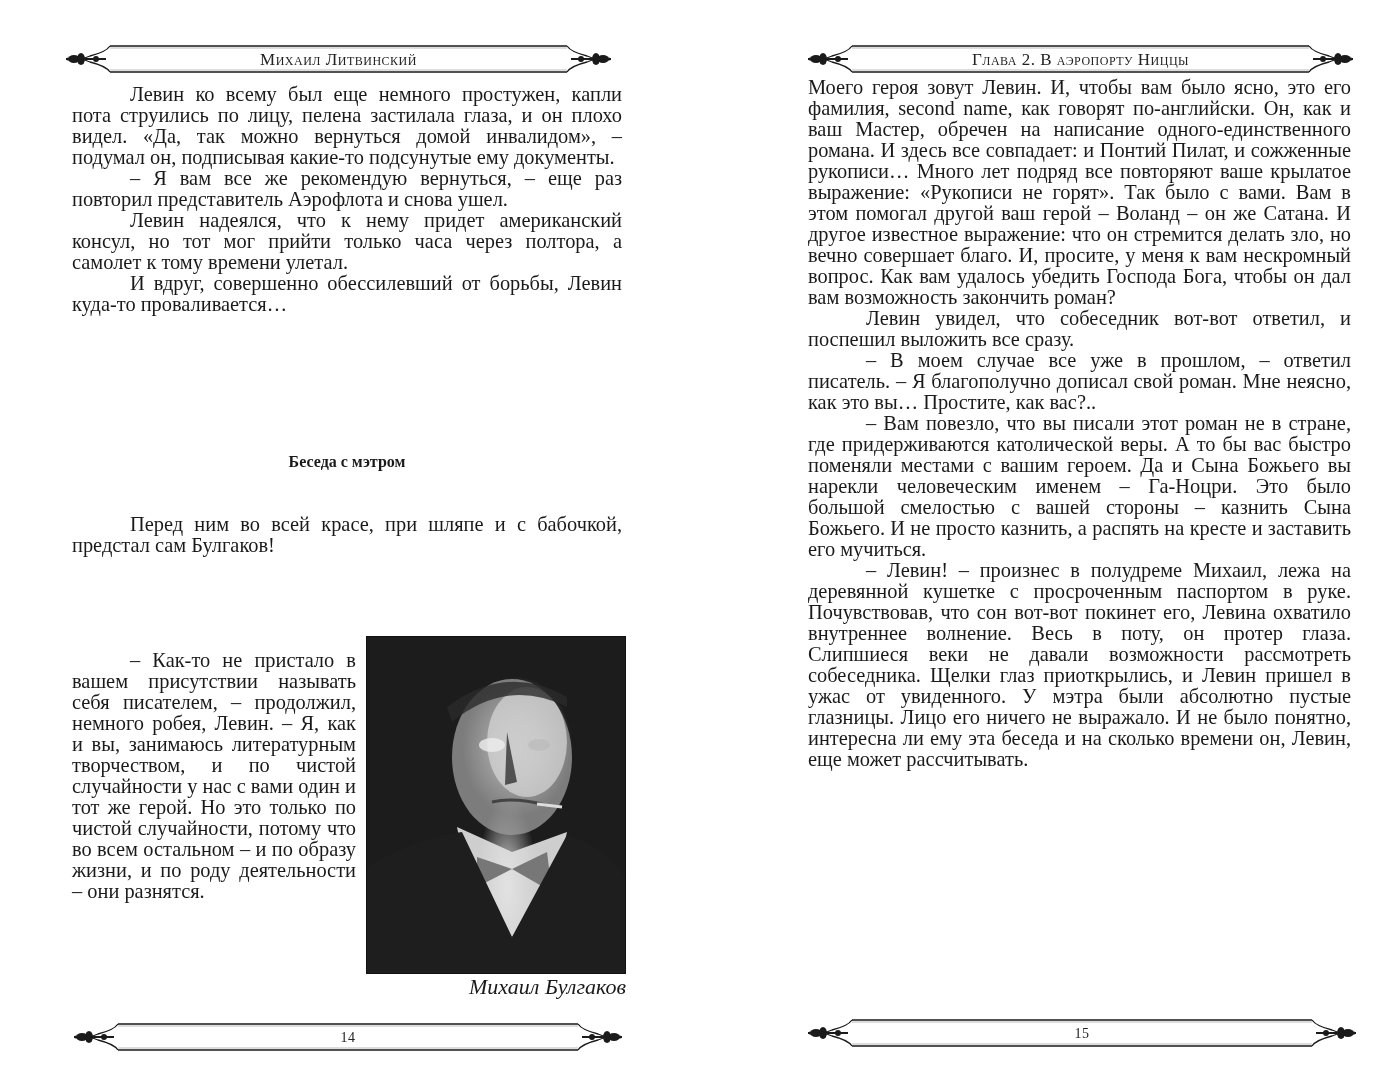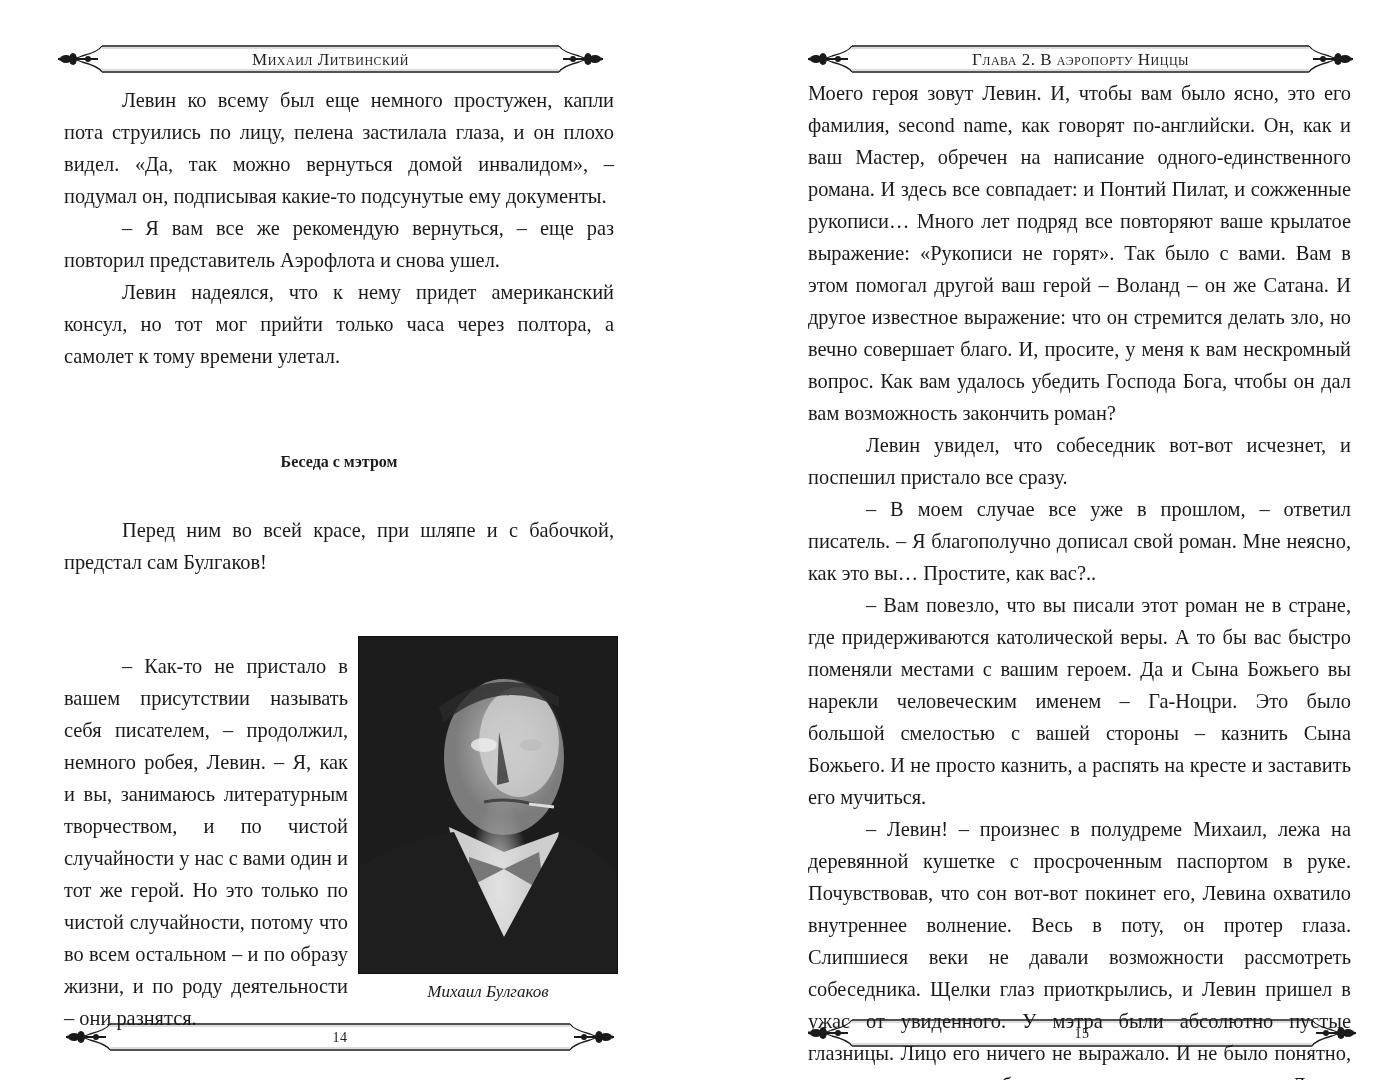--- a/index.html
+++ b/index.html
@@ -3,33 +3,33 @@
   <meta charset="utf-8">
   <style>
     html, body { margin: 0; padding: 0; }
     body {
       width: 1396px; height: 1080px; background: #ffffff; overflow: hidden;
       position: relative;
       font-family: "Liberation Serif", "DejaVu Serif", serif;
       color: #1a1a1a;
     }
     .page { position: absolute; top: 0; height: 1080px; }
-    .page.left { left: 0; width: 698px; text-decoration: underline; }
+    .page.left { left: 8px; width: 698px; text-decoration: underline; }
     .page.right { left: 698px; width: 698px; }
 
     .banner { position: absolute; height: 34px; }
     .banner svg { position: absolute; left: 0; top: 0; width: 100%; height: 100%; overflow: visible; }
     .banner .btext {
       position: absolute; left: 0; right: 0; top: 0; height: 34px;
       line-height: 36px; text-align: center; font-size: 17px; letter-spacing: 0.5px;
       font-variant: small-caps; color: #222;
     }
     .banner .num { font-variant: normal; font-size: 14px; }
 
-    .text { position: absolute; font-size: 20.4px; line-height: 32px; text-align: justify; }
+    .text { position: absolute; font-size: 20.4px; line-height: 21px; text-align: justify; }
     .text p { margin: 0; }
     .text p.ind { text-indent: 58px; }
     .text p.noind { text-indent: 0; }
 
     .heading {
       position: absolute; left: 64px; width: 550px; text-align: center;
       font-weight: bold; font-size: 16px; top: 453px;
     }
 
     .photo-wrap { position: absolute; left: 358px; top: 636px; width: 260px; }
@@ -37,21 +37,21 @@
       width: 258px; height: 336px; border: 1px solid #111;
       background:
         radial-gradient(ellipse 55px 70px at 150px 110px, #e8e8e8 0%, #bdbdbd 40%, rgba(60,60,60,0) 100%),
         radial-gradient(ellipse 30px 90px at 140px 250px, #dcdcdc 0%, rgba(40,40,40,0) 100%),
         radial-gradient(ellipse 160px 120px at 130px 320px, #2a2a2a 0%, #1c1c1c 100%),
         linear-gradient(180deg, #3a3a3a 0%, #2c2c2c 60%, #1e1e1e 100%);
       position: relative; overflow: hidden;
     }
     .photo svg { position: absolute; left: 0; top: 0; }
     .caption {
-      text-align: center; font-style: italic; font-size: 17px; margin-top: 8px;
+      text-align: right; font-style: italic; font-size: 22px; 
     }
   </style>
 </head>
 <body>
 
 <div class="page left">
   <div class="banner" style="left:58px; top:42px; width:545px;">
     <svg viewBox="0 0 545 34">
         <path d="M44,4 L501,4 M44,30 L501,30 M44,4 Q40,10 24,14 L16,17 M44,30 Q40,24 24,20 L16,17 M501,4 Q505,10 521,14 L529,17 M501,30 Q505,24 521,20 L529,17" stroke="#1a1a1a" stroke-width="1.3" fill="none"></path>
         <path d="M44,6 L501,6 M44,28 L501,28" stroke="#1a1a1a" stroke-width="0.5" fill="none" opacity="0.6"></path>
@@ -70,20 +70,21 @@
           <circle cx="543" cy="17" r="1.5"></circle>
         </g>
       </svg>
     <div class="btext">Михаил Литвинский</div>
   </div>
 
   <div class="text" style="left:64px; top:84px; width:550px;">
     <p class="ind">Левин ко всему был еще немного простужен, капли пота струились по лицу, пелена застилала глаза, и он плохо видел. «Да, так можно вернуться домой инвалидом», – подумал он, подписывая какие-то подсунутые ему документы.</p>
     <p class="ind">– Я вам все же рекомендую вернуться, – еще раз повторил представитель Аэрофлота и снова ушел.</p>
     <p class="ind">Левин надеялся, что к нему придет американский консул, но тот мог прийти только часа через полтора, а самолет к тому времени улетал.</p>
+    <p class="ind">И вдруг, совершенно обессилевший от борьбы, Левин куда-то проваливается…</p>
   </div>
 
   <div class="heading">Беседа с мэтром</div>
 
   <div class="text" style="left:64px; top:514px; width:550px;">
     <p class="ind">Перед ним во всей красе, при шляпе и с бабочкой, предстал сам Булгаков!</p>
   </div>
 
   <div class="text" style="left:64px; top:650px; width:284px;">
     <p class="ind" style="text-indent:58px;">– Как-то не пристало в вашем присутствии называть себя писателем, – продолжил, немного робея, Левин. – Я, как и вы, занимаюсь литературным творчеством, и по чистой случайности у нас с вами один и тот же герой. Но это только по чистой случайности, потому что во всем остальном – и по образу жизни, и по роду деятельности – они разнятся.</p>
@@ -159,21 +160,21 @@
           <ellipse cx="530" cy="17" rx="4" ry="6"></ellipse>
           <circle cx="515" cy="17" r="3"></circle>
           <circle cx="543" cy="17" r="1.5"></circle>
         </g>
       </svg>
     <div class="btext">Глава 2. В аэропорту Ниццы</div>
   </div>
 
   <div class="text" style="left:110px; top:77px; width:543px;">
     <p class="noind">Моего героя зовут Левин. И, чтобы вам было ясно, это его фамилия, second name, как говорят по-английски. Он, как и ваш Мастер, обречен на написание одного-единственного романа. И здесь все совпадает: и Понтий Пилат, и сожженные рукописи… Много лет подряд все повторяют ваше крылатое выражение: «Рукописи не горят». Так было с вами. Вам в этом помогал другой ваш герой – Воланд – он же Сатана. И другое известное выражение: что он стремится делать зло, но вечно совершает благо. И, просите, у меня к вам нескромный вопрос. Как вам удалось убедить Господа Бога, чтобы он дал вам возможность закончить роман?</p>
-    <p class="ind">Левин увидел, что собеседник вот-вот исчезнет, и поспешил пристало все сразу.</p>
+    <p class="ind">Левин увидел, что собеседник вот-вот ответил, и поспешил выложить все сразу.</p>
     <p class="ind">– В моем случае все уже в прошлом, – ответил писатель. – Я благополучно дописал свой роман. Мне неясно, как это вы… Простите, как вас?..</p>
     <p class="ind">– Вам повезло, что вы писали этот роман не в стране, где придерживаются католической веры. А то бы вас быстро поменяли местами с вашим героем. Да и Сына Божьего вы нарекли человеческим именем – Га-Ноцри. Это было большой смелостью с вашей стороны – казнить Сына Божьего. И не просто казнить, а распять на кресте и заставить его мучиться.</p>
     <p class="ind">– Левин! – произнес в полудреме Михаил, лежа на деревянной кушетке с просроченным паспортом в руке. Почувствовав, что сон вот-вот покинет его, Левина охватило внутреннее волнение. Весь в поту, он протер глаза. Слипшиеся веки не давали возможности рассмотреть собеседника. Щелки глаз приоткрылись, и Левин пришел в ужас от увиденного. У мэтра были абсолютно пустые глазницы. Лицо его ничего не выражало. И не было понятно, интересна ли ему эта беседа и на сколько времени он, Левин, еще может рассчитывать.</p>
   </div>
 
   <div class="banner" style="left:110px; top:1016px; width:548px;">
     <svg viewBox="0 0 548 34">
         <path d="M44,4 L504,4 M44,30 L504,30 M44,4 Q40,10 24,14 L16,17 M44,30 Q40,24 24,20 L16,17 M504,4 Q508,10 524,14 L532,17 M504,30 Q508,24 524,20 L532,17" stroke="#1a1a1a" stroke-width="1.3" fill="none"></path>
         <path d="M44,6 L504,6 M44,28 L504,28" stroke="#1a1a1a" stroke-width="0.5" fill="none" opacity="0.6"></path>
         <g fill="#1a1a1a">

